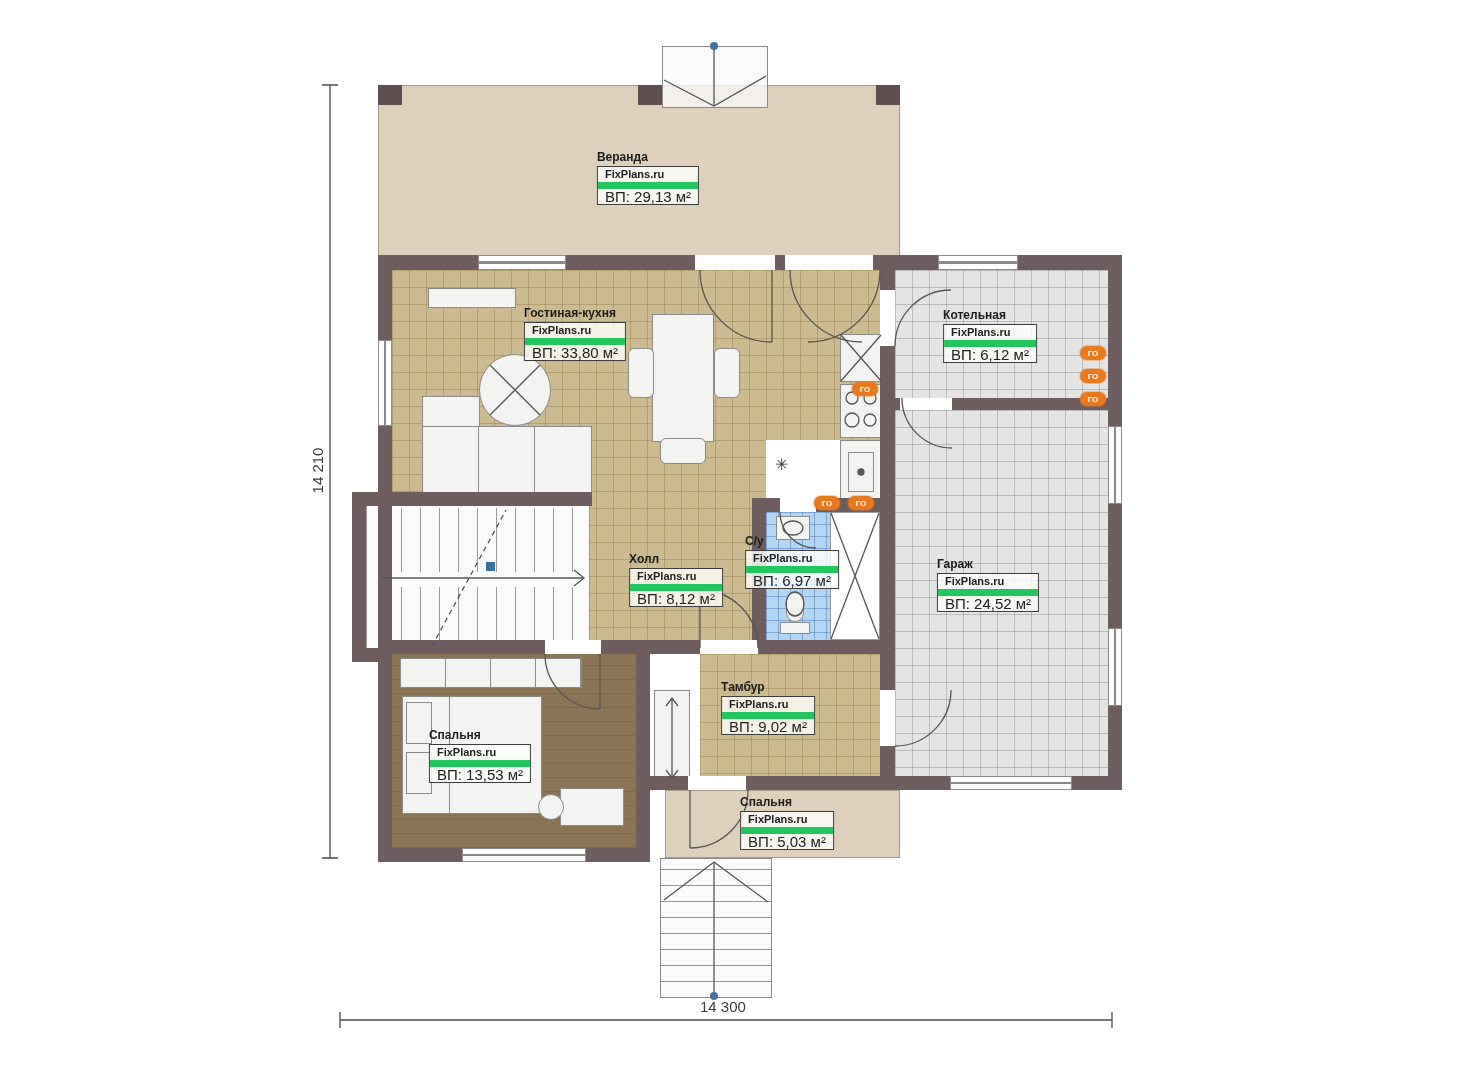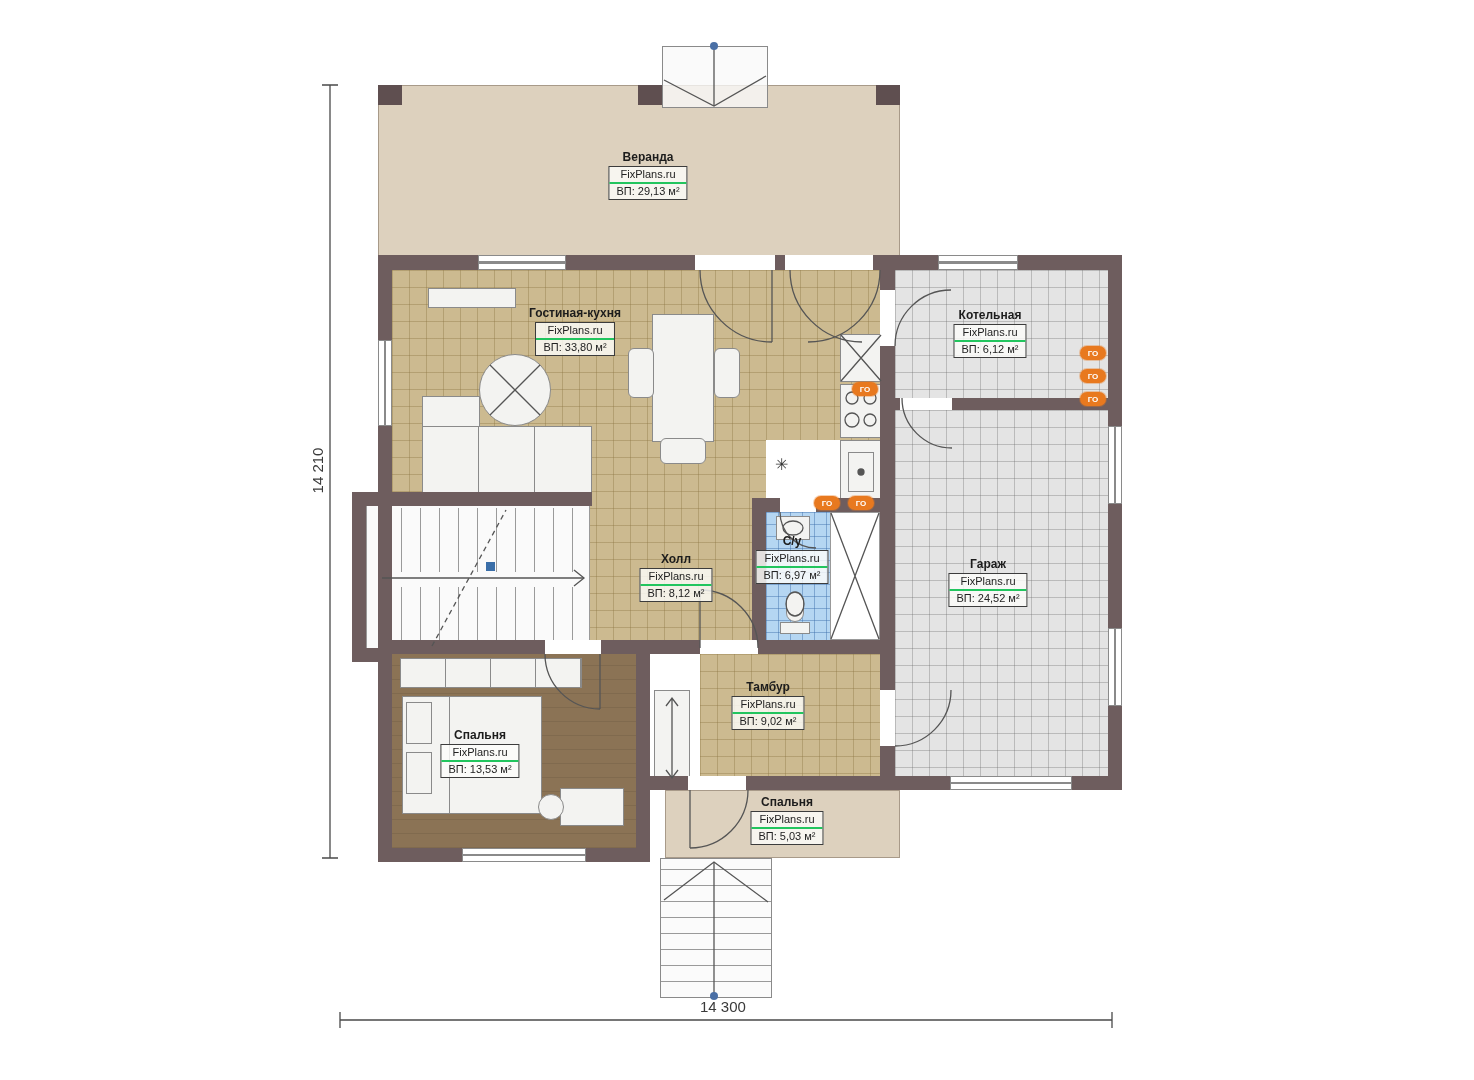--- a/index.html
+++ b/index.html
@@ -36,25 +36,25 @@
   .sofa-cushions{background-image:linear-gradient(90deg,transparent 0 55px,#8a8a8a 55px 56px,transparent 56px 111px,#8a8a8a 111px 112px,transparent 112px);}
   .wardrobe-seg{background-image:repeating-linear-gradient(90deg,transparent 0 44px,#8a8a8a 44px 45px);}
   .bed-split{background-image:linear-gradient(90deg,transparent 0 46px,#8a8a8a 46px 47px,transparent 47px);}
   
   .stairs{position:absolute;background:#fafafa;border:1px solid #999;box-sizing:border-box;}
   .flight{position:absolute;background-image:repeating-linear-gradient(90deg,#9a9a9a 0 1px,transparent 1px 19px);}
   .steps-top{position:absolute;background:rgba(248,248,248,.78);border:1px solid #8a8a8a;box-sizing:border-box;}
   .steps-bottom{position:absolute;background:#fbfbfb;border:1px solid #8a8a8a;box-sizing:border-box;
      background-image:repeating-linear-gradient(0deg,transparent 0 15px,#9a9a9a 15px 16px);}
   
-  .room-label{position:absolute;transform:translateX(-50%);text-align:center;z-index:30;}
+  .room-label{position:absolute;transform:translateX(-50%);text-align:left;z-index:30;}
   .room-name{font-weight:bold;font-size:12px;line-height:14px;color:#1c1c1c;white-space:nowrap;}
   .room-box{display:inline-block;border:1px solid #3c3c3c;background:rgba(252,252,250,.82);margin-top:2px;}
-  .room-brand{font-size:11px;line-height:15px;padding:0 7px;border-bottom:2px solid #22c55e;white-space:nowrap;}
-  .room-area{font-size:11px;line-height:15px;padding:0 7px;white-space:nowrap;}
+  .room-brand{font-size:11px;line-height:15px;padding:0 7px;border-bottom:7px solid #22c55e;white-space:nowrap;font-weight:bold;}
+  .room-area{font-size:15px;line-height:15px;padding:0 7px;white-space:nowrap;}
   
   .dim-label{position:absolute;font-size:15px;color:#3a3a3a;}
   .dim-left{transform:rotate(-90deg);transform-origin:center;}
   
   .upill{position:absolute;width:26px;height:14px;border-radius:7px;background:#e8791f;color:#fff;
      font-size:8px;font-weight:bold;display:flex;align-items:center;justify-content:center;z-index:25;
      box-shadow:0 0 0 1px rgba(232,121,31,.35);}
   .bluedot{position:absolute;width:8px;height:8px;border-radius:50%;background:#4a6fa5;z-index:25;}
   .bluesq{position:absolute;width:9px;height:9px;background:#3a6ea8;z-index:25;}
   .snowflake{position:absolute;font-size:16px;color:#333;z-index:24;}

